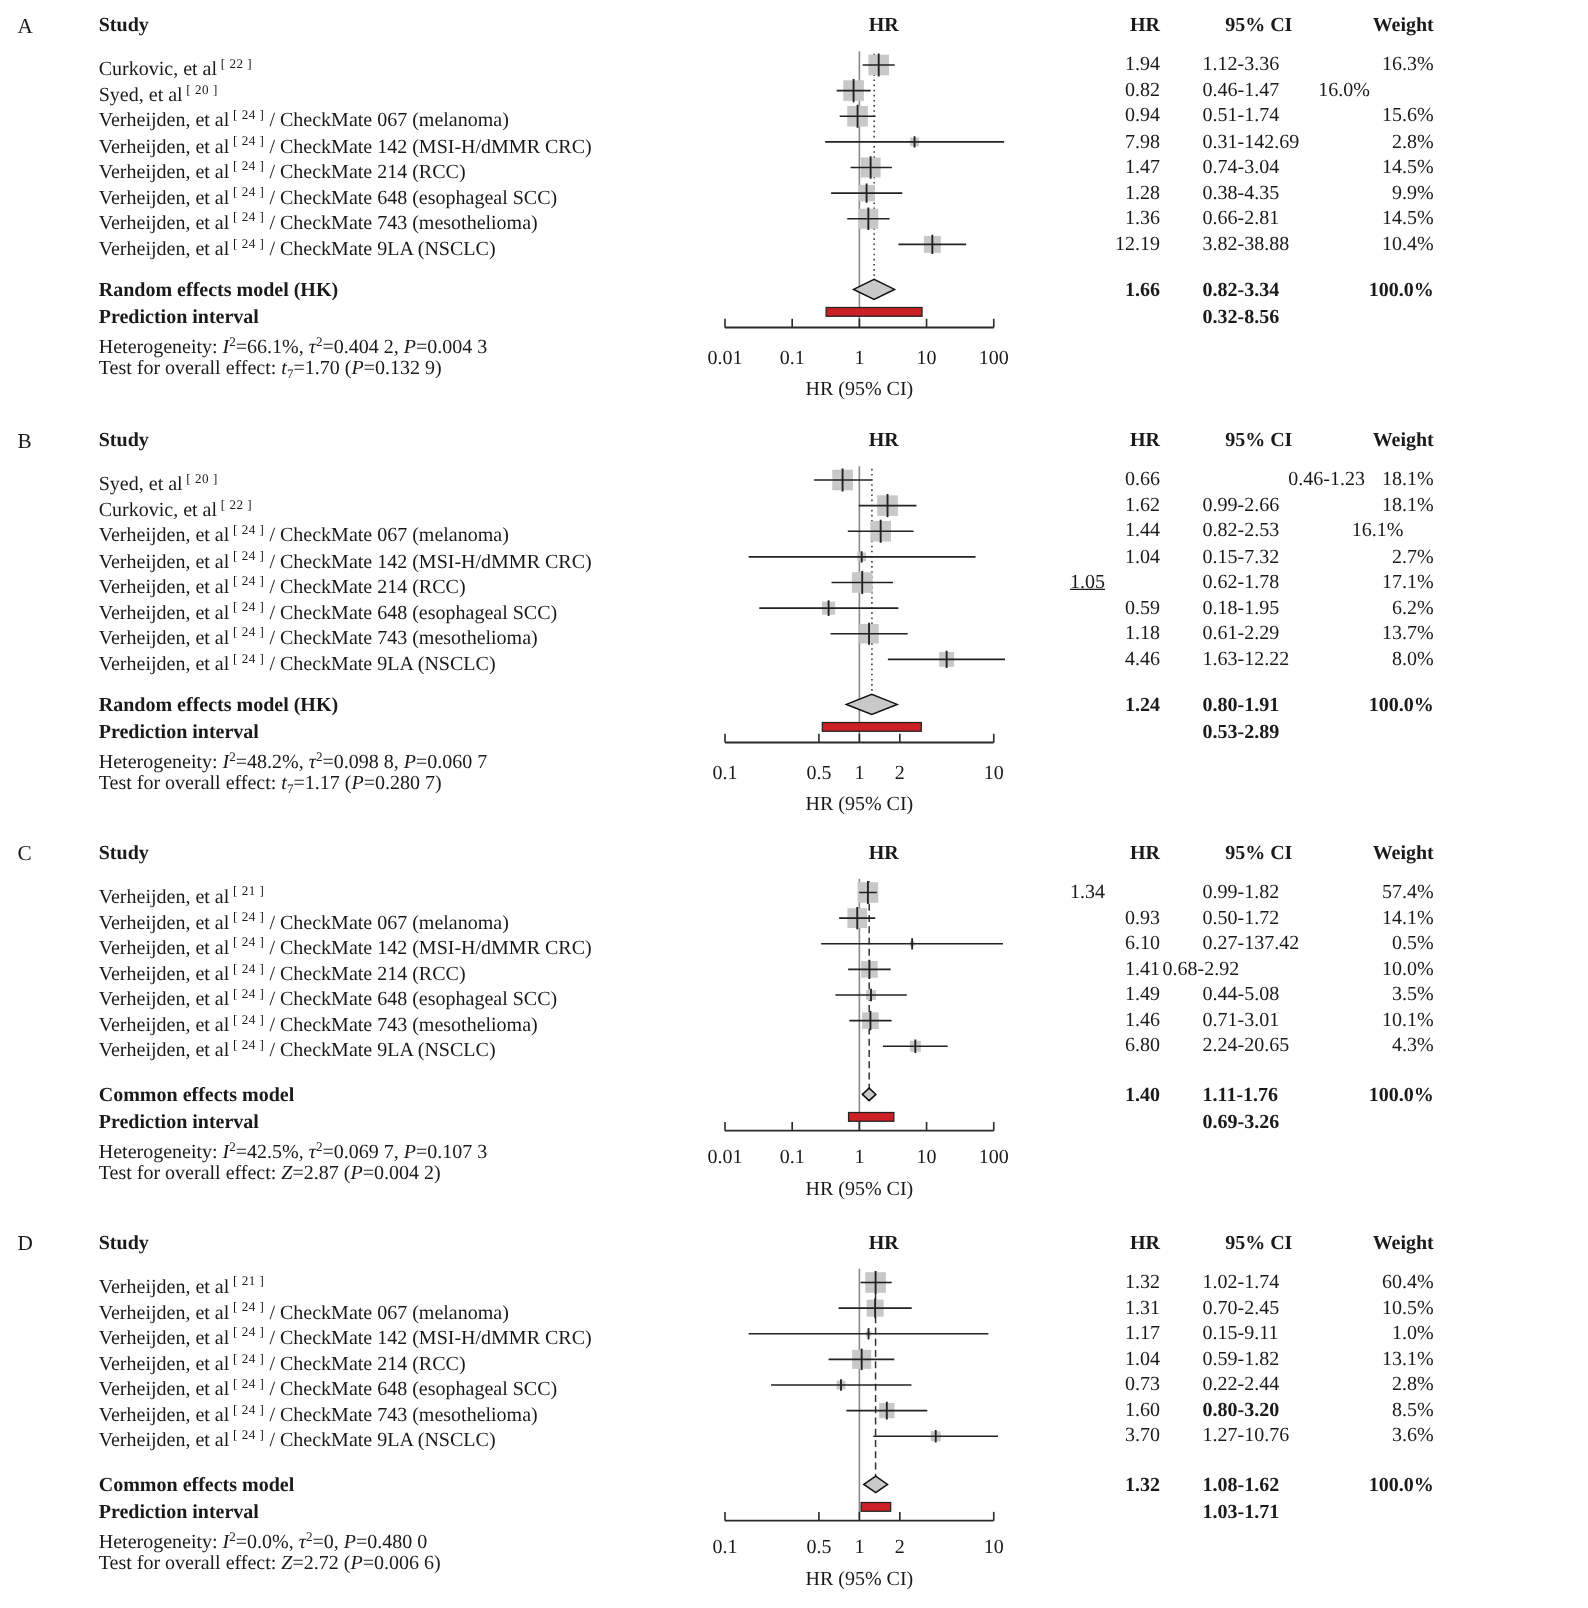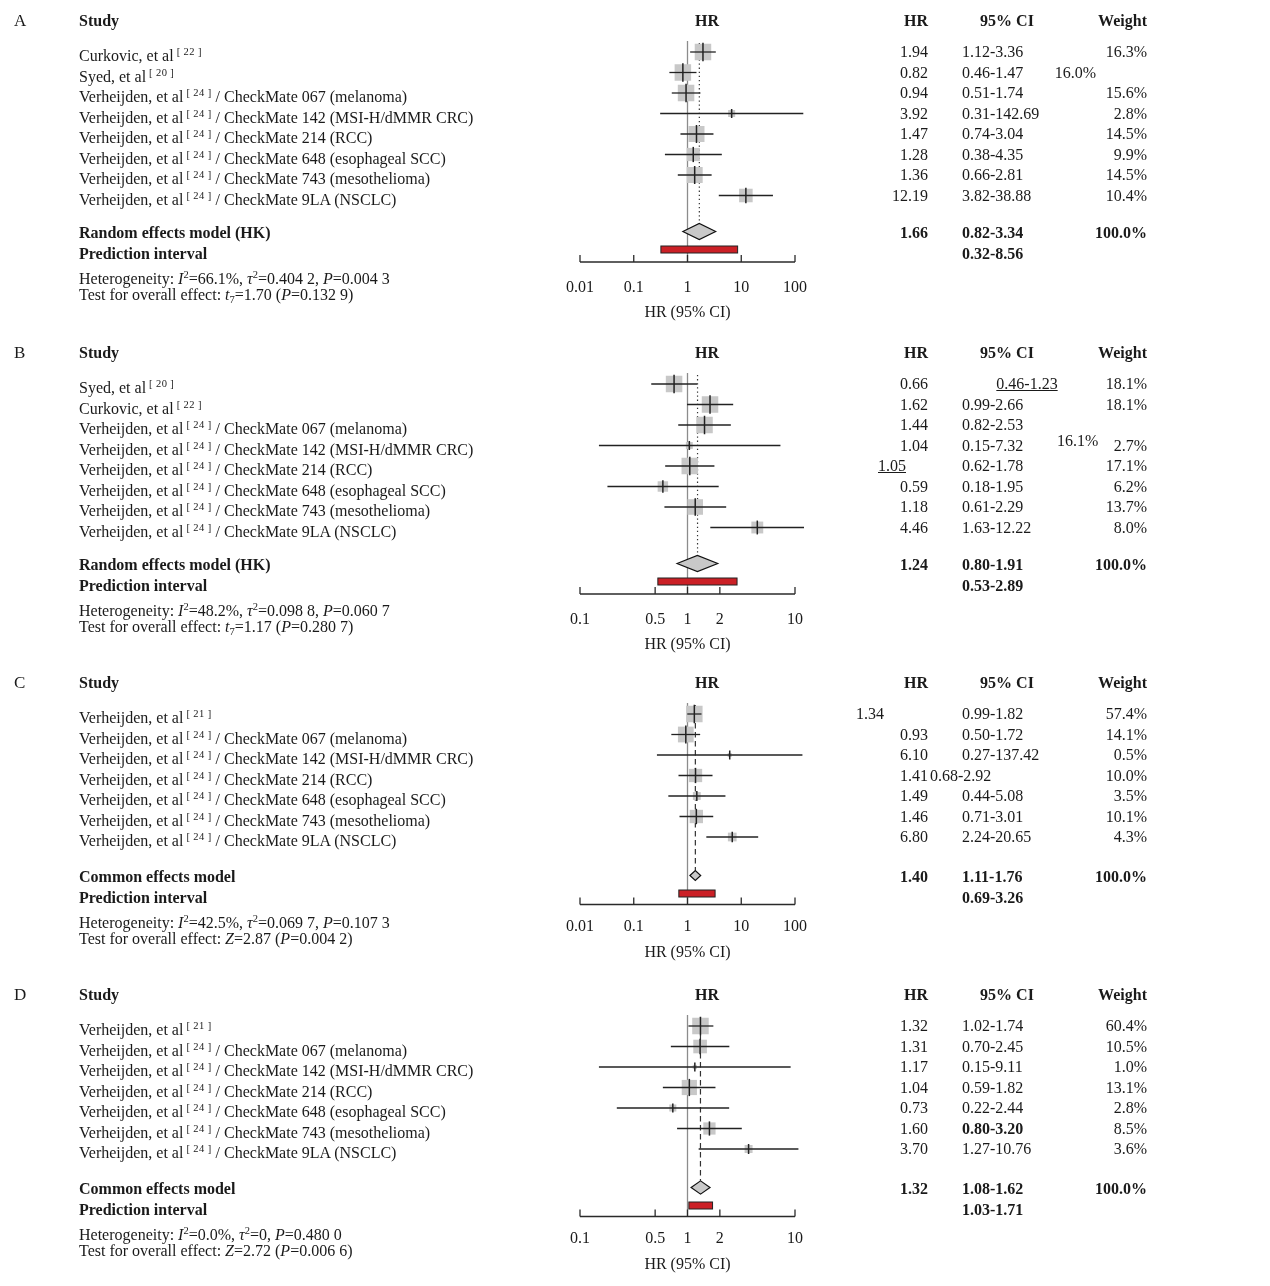--- a/index.html
+++ b/index.html
@@ -35,21 +35,21 @@
       <div class="t" style="left: 1057px; top: 42px; width: 90px; text-align: right;">16.3%</div>
       <div class="t" style="left: 79px; top: 62.5px; width: 470px;"><span>Syed, et al</span><span class="ref">[ 20 ]</span></div>
       <div class="t" style="left: 856px; top: 62.5px; width: 72px; text-align: right;">0.82</div>
       <div class="t" style="left: 962px; top: 62.5px; width: 130px; text-align: left;">0.46-1.47</div>
       <div class="t" style="left: 1006px; top: 62.5px; width: 90px; text-align: right;">16.0%</div>
       <div class="t" style="left: 79px; top: 83px; width: 470px;"><span>Verheijden, et al</span><span class="ref">[ 24 ]</span><span class="det">/ CheckMate 067 (melanoma)</span></div>
       <div class="t" style="left: 856px; top: 83px; width: 72px; text-align: right;">0.94</div>
       <div class="t" style="left: 962px; top: 83px; width: 130px; text-align: left;">0.51-1.74</div>
       <div class="t" style="left: 1057px; top: 83px; width: 90px; text-align: right;">15.6%</div>
       <div class="t" style="left: 79px; top: 103.5px; width: 470px;"><span>Verheijden, et al</span><span class="ref">[ 24 ]</span><span class="det">/ CheckMate 142 (MSI-H/dMMR CRC)</span></div>
-      <div class="t" style="left: 856px; top: 103.5px; width: 72px; text-align: right;">3.92</div>
+      <div class="t" style="left: 856px; top: 103.5px; width: 72px; text-align: right;">7.98</div>
       <div class="t" style="left: 962px; top: 103.5px; width: 130px; text-align: left;">0.31-142.69</div>
       <div class="t" style="left: 1057px; top: 103.5px; width: 90px; text-align: right;">2.8%</div>
       <div class="t" style="left: 79px; top: 124px; width: 470px;"><span>Verheijden, et al</span><span class="ref">[ 24 ]</span><span class="det">/ CheckMate 214 (RCC)</span></div>
       <div class="t" style="left: 856px; top: 124px; width: 72px; text-align: right;">1.47</div>
       <div class="t" style="left: 962px; top: 124px; width: 130px; text-align: left;">0.74-3.04</div>
       <div class="t" style="left: 1057px; top: 124px; width: 90px; text-align: right;">14.5%</div>
       <div class="t" style="left: 79px; top: 144.5px; width: 470px;"><span>Verheijden, et al</span><span class="ref">[ 24 ]</span><span class="det">/ CheckMate 648 (esophageal SCC)</span></div>
       <div class="t" style="left: 856px; top: 144.5px; width: 72px; text-align: right;">1.28</div>
       <div class="t" style="left: 962px; top: 144.5px; width: 130px; text-align: left;">0.38-4.35</div>
       <div class="t" style="left: 1057px; top: 144.5px; width: 90px; text-align: right;">9.9%</div>
@@ -114,36 +114,36 @@
     </div>
     <div class="panel" style="top: 332px; height: 330px;">
       <div class="t" style="left: 14px; top: 11px; width: 30px; font-size: 17px;">B</div>
       <div class="t b" style="left: 79px; top: 11px; width: 200px;">Study</div>
       <div class="t b" style="left: 667px; top: 11px; width: 80px; text-align: center;">HR</div>
       <div class="t b" style="left: 856px; top: 11px; width: 72px; text-align: right; padding-right: 5px;">HR</div>
       <div class="t b" style="left: 962px; top: 11px; width: 90px; text-align: center;">95% CI</div>
       <div class="t b" style="left: 1057px; top: 11px; width: 90px; text-align: right;">Weight</div>
       <div class="t" style="left: 79px; top: 42px; width: 470px;"><span>Syed, et al</span><span class="ref">[ 20 ]</span></div>
       <div class="t" style="left: 856px; top: 42px; width: 72px; text-align: right;">0.66</div>
-      <div class="t" style="left: 962px; top: 42px; width: 130px; text-align: center; text-decoration: underline;">0.46-1.23</div>
+      <div class="t" style="left: 962px; top: 42px; width: 130px; text-align: right;">0.46-1.23</div>
       <div class="t" style="left: 1057px; top: 42px; width: 90px; text-align: right;">18.1%</div>
       <div class="t" style="left: 79px; top: 62.5px; width: 470px;"><span>Curkovic, et al</span><span class="ref">[ 22 ]</span></div>
       <div class="t" style="left: 856px; top: 62.5px; width: 72px; text-align: right;">1.62</div>
       <div class="t" style="left: 962px; top: 62.5px; width: 130px; text-align: left;">0.99-2.66</div>
       <div class="t" style="left: 1057px; top: 62.5px; width: 90px; text-align: right;">18.1%</div>
       <div class="t" style="left: 79px; top: 83px; width: 470px;"><span>Verheijden, et al</span><span class="ref">[ 24 ]</span><span class="det">/ CheckMate 067 (melanoma)</span></div>
       <div class="t" style="left: 856px; top: 83px; width: 72px; text-align: right;">1.44</div>
       <div class="t" style="left: 962px; top: 83px; width: 130px; text-align: left;">0.82-2.53</div>
-      <div class="t" style="left: 1057px; top: 83px; width: 90px; text-align: left; margin-top: 16px;">16.1%</div>
+      <div class="t" style="left: 1057px; top: 83px; width: 90px; text-align: center;">16.1%</div>
       <div class="t" style="left: 79px; top: 103.5px; width: 470px;"><span>Verheijden, et al</span><span class="ref">[ 24 ]</span><span class="det">/ CheckMate 142 (MSI-H/dMMR CRC)</span></div>
       <div class="t" style="left: 856px; top: 103.5px; width: 72px; text-align: right;">1.04</div>
       <div class="t" style="left: 962px; top: 103.5px; width: 130px; text-align: left;">0.15-7.32</div>
       <div class="t" style="left: 1057px; top: 103.5px; width: 90px; text-align: right;">2.7%</div>
       <div class="t" style="left: 79px; top: 124px; width: 470px;"><span>Verheijden, et al</span><span class="ref">[ 24 ]</span><span class="det">/ CheckMate 214 (RCC)</span></div>
-      <div class="t" style="left: 856px; top: 124px; width: 72px; text-align: center; text-decoration: underline;">1.05</div>
+      <div class="t" style="left: 856px; top: 124px; width: 72px; text-align: left; text-decoration: underline;">1.05</div>
       <div class="t" style="left: 962px; top: 124px; width: 130px; text-align: left;">0.62-1.78</div>
       <div class="t" style="left: 1057px; top: 124px; width: 90px; text-align: right;">17.1%</div>
       <div class="t" style="left: 79px; top: 144.5px; width: 470px;"><span>Verheijden, et al</span><span class="ref">[ 24 ]</span><span class="det">/ CheckMate 648 (esophageal SCC)</span></div>
       <div class="t" style="left: 856px; top: 144.5px; width: 72px; text-align: right;">0.59</div>
       <div class="t" style="left: 962px; top: 144.5px; width: 130px; text-align: left;">0.18-1.95</div>
       <div class="t" style="left: 1057px; top: 144.5px; width: 90px; text-align: right;">6.2%</div>
       <div class="t" style="left: 79px; top: 165px; width: 470px;"><span>Verheijden, et al</span><span class="ref">[ 24 ]</span><span class="det">/ CheckMate 743 (mesothelioma)</span></div>
       <div class="t" style="left: 856px; top: 165px; width: 72px; text-align: right;">1.18</div>
       <div class="t" style="left: 962px; top: 165px; width: 130px; text-align: left;">0.61-2.29</div>
       <div class="t" style="left: 1057px; top: 165px; width: 90px; text-align: right;">13.7%</div>

